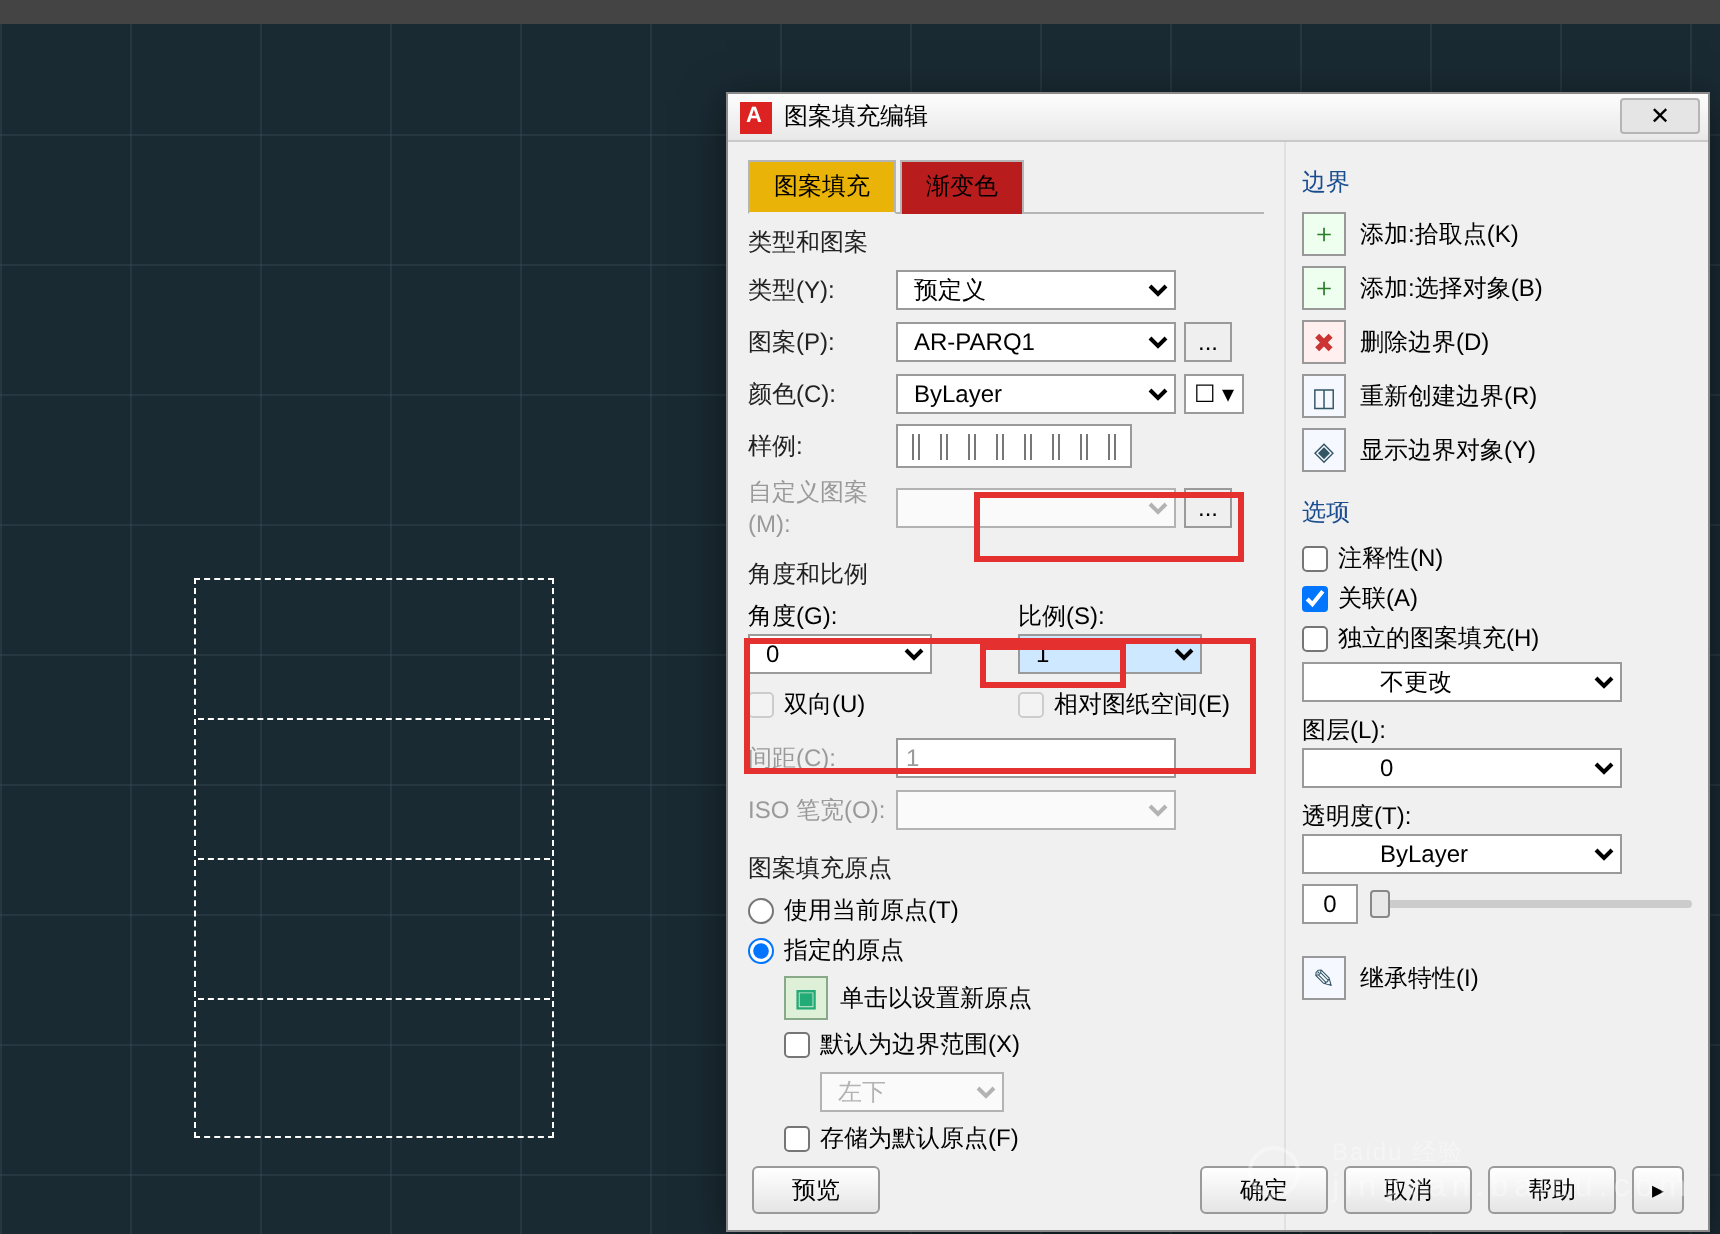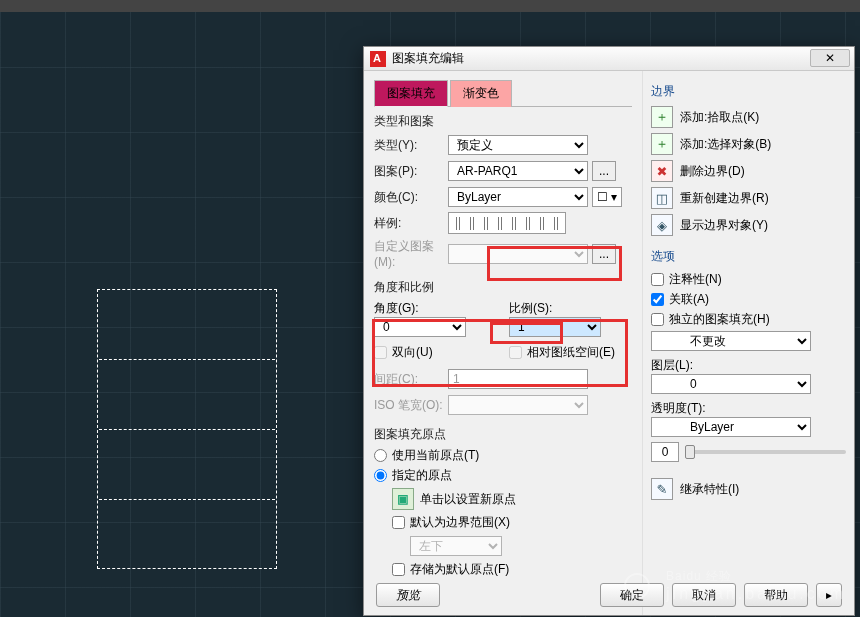--- a/index.html
+++ b/index.html
@@ -32,22 +32,22 @@
 .titlebar .aicon::before{content:"A"; color:#fff; font-weight:bold; font-size:11px; position:absolute; left:3px; top:1px;}
 .titlebar .closebtn { position:absolute; right:4px; top:2px; width:40px; height:18px;
   background:#e5e5e5; border:1px solid #b5b5b5; text-align:center; line-height:16px; border-radius:2px; }
 
 .dlg-body { display:flex; height:calc(100% - 24px); }
 .left-pane { width:278px; padding:8px 10px 8px 10px; }
 .right-pane { flex:1; padding:10px 8px 8px 8px; border-left:1px solid #e0e0e0; }
 
 
 .tabs { display:flex; border-bottom:1px solid #b5b5b5; margin-bottom:6px; }
-.tab { padding:4px 12px; border:1px solid #b5b5b5; border-bottom:none; background:#fca5a5; margin-right:2px; position:relative; top:1px; cursor:pointer; }
-.tab.active { background:#be185d; border-bottom:1px solid #f0f0f0; }
+.tab { padding:4px 12px; border:1px solid #b5b5b5; border-bottom:none; background:#b91c1c; margin-right:2px; position:relative; top:1px; cursor:pointer; }
+.tab.active { background:#eab308; border-bottom:1px solid #f0f0f0; }
 
 .group-title { margin:6px 0 4px 0; color:#222; }
 .row { display:flex; align-items:center; margin:4px 0; min-height:22px; }
 .row .lbl { width:74px; color:#222; }
 .row.disabled .lbl, .row.disabled input, .row.disabled select { color:#9a9a9a; }
 select, input[type=text] { height:20px; border:1px solid #9a9a9a; background:#fff; padding:0 4px; }
 .sel-110 { width:140px; }
 .sel-90 { width:92px; }
 .sel-full { width:160px;padding-left:34px; }
 .swatch-btn { width:30px; height:20px; border:1px solid #9a9a9a; background:#fff; margin-left:4px; display:flex; align-items:center; justify-content:center; }
@@ -80,21 +80,21 @@
 
 .slider-wrap { display:flex; align-items:center; gap:6px; }
 .slider-wrap input[type=text]{ width:28px; text-align:center; }
 .slider-track{ flex:1; height:4px; background:#ccc; position:relative; border-radius:2px; }
 .slider-thumb{ position:absolute; left:0; top:-5px; width:10px; height:14px; background:#e8e8e8; border:1px solid #888; border-radius:2px; }
 
 
 .btn-row { position:absolute; left:0; bottom:8px; width:100%; display:flex; justify-content:flex-end; gap:8px; padding:0 12px; }
 .btn-row .sep{ flex:1; }
 .btn { min-width:64px; height:24px; border:1px solid #9a9a9a; background:linear-gradient(#fff,#e5e5e5); border-radius:3px; line-height:22px; text-align:center; padding:0 10px; cursor:pointer; }
-.btn.preview{ position:absolute; left:12px;font-style:italic; }
+.btn.preview{ position:absolute; left:12px; }
 .btn.arrow{ min-width:26px; padding:0; }
 
 
 .watermark { position:absolute; right:14px; bottom:14px; color:rgba(255,255,255,.35); font-size:22px; letter-spacing:1px; display:flex; align-items:center; gap:16px; }
 .watermark .small{ font-size:16px; letter-spacing:3px; }
 .watermark .logo{ width:26px; height:26px; border:2px solid rgba(255,255,255,.35); border-radius:50%; }
 </style>
 </head>
 <body>
 

